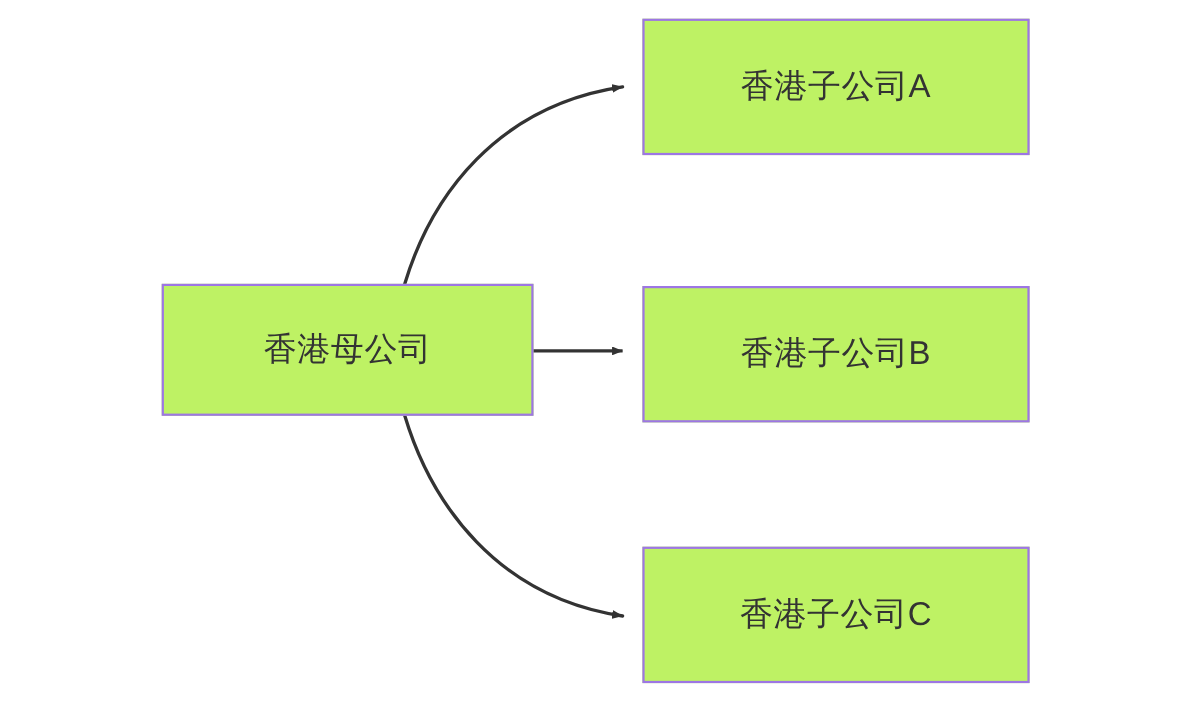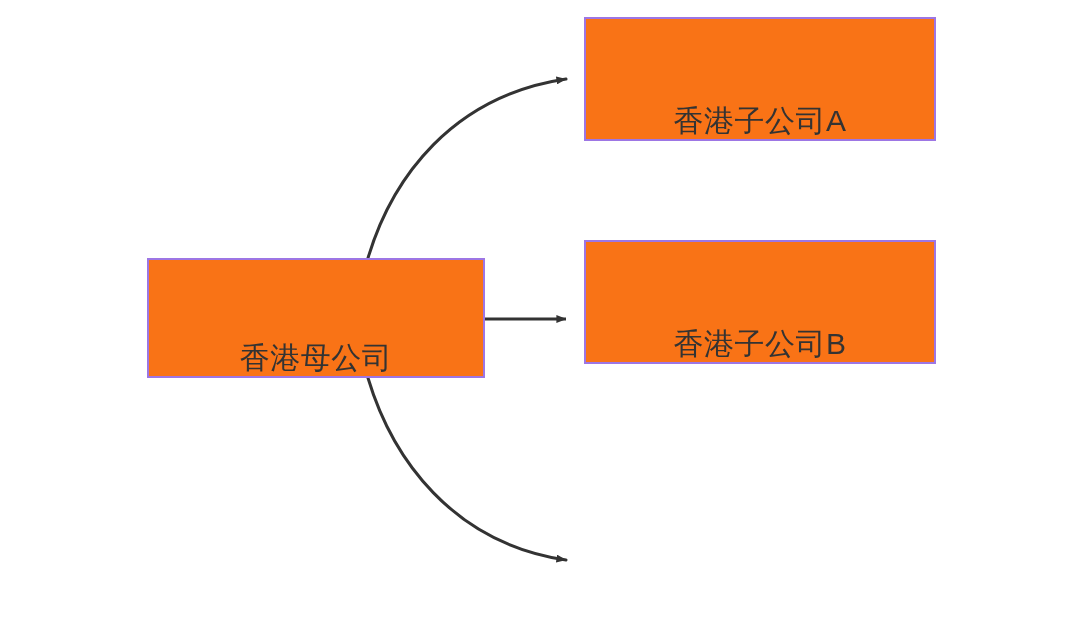--- a/index.html
+++ b/index.html
@@ -21,38 +21,38 @@
     position: absolute;
     left: 0;
     top: 0;
     width: 1080px;
     height: 640px;
     pointer-events: none;
   }
   .node {
     position: absolute;
     box-sizing: border-box;
-    background: #f97316;
+    background: #bef264;
     border: 2px solid #9d76e4;
     display: flex;
-    align-items: flex-end;
+    align-items: center;
     justify-content: center;
   }
   .node-label {
     color: #333333;
     font-size: 30px;
     line-height: 1.2;
     letter-spacing: 0.5px;
     white-space: nowrap;
     text-align: center;
   }
   
   #node-parent      { left: 147px; top: 258px; width: 338px; height: 120px; }
   #node-sub-a       { left: 584px; top: 17px;  width: 352px; height: 124px; }
-  #node-sub-b       { left: 584px; top: 240px; width: 352px; height: 124px; }
+  #node-sub-b       { left: 584px; top: 260px; width: 352px; height: 124px; }
   #node-sub-c       { left: 584px; top: 497px; width: 352px; height: 124px; }
 </style>
 </head>
 <body>
 
 <div id="canvas">
 
   <svg id="edge-layer" viewBox="0 0 1080 640" width="1080" height="640" xmlns="http://www.w3.org/2000/svg">
     <defs>
       <marker id="arrowhead" markerWidth="10" markerHeight="8" refX="9.6" refY="4" orient="auto" markerUnits="userSpaceOnUse">
@@ -72,14 +72,17 @@
   </div>
 
   <div class="node" id="node-sub-a">
     <span class="node-label">香港子公司A</span>
   </div>
 
   <div class="node" id="node-sub-b">
     <span class="node-label">香港子公司B</span>
   </div>
 
+  <div class="node" id="node-sub-c">
+    <span class="node-label">香港子公司C</span>
+  </div>
 
 </div>
 
 </body></html>

